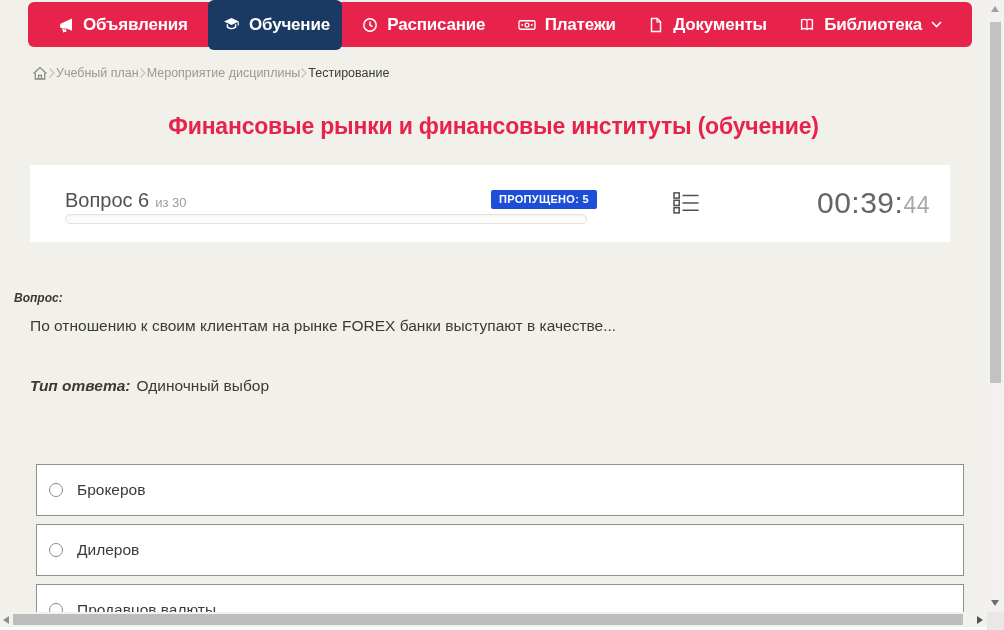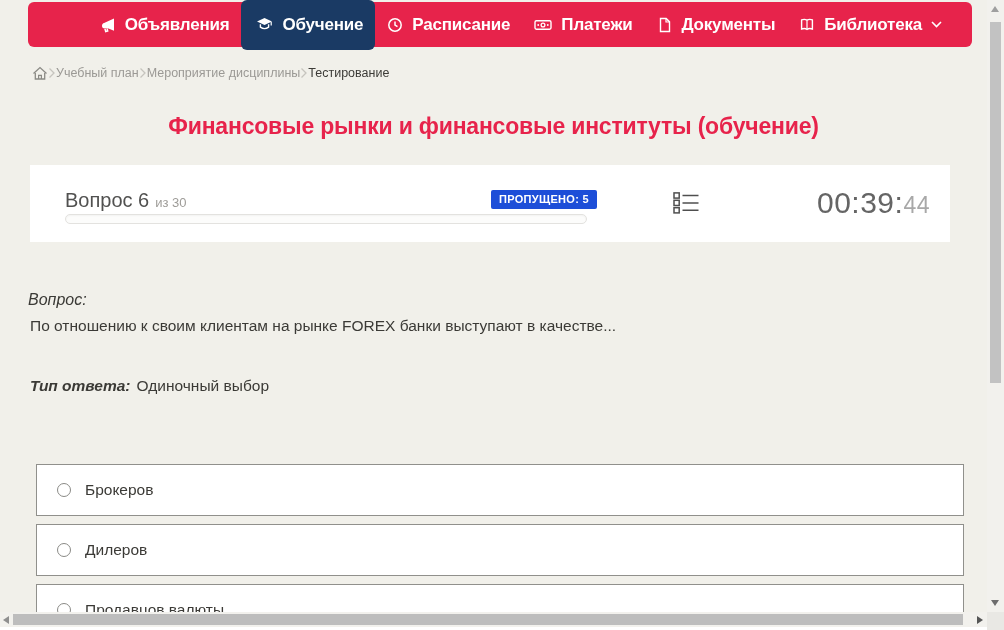--- a/index.html
+++ b/index.html
@@ -8,21 +8,21 @@
     position:relative; overflow:hidden;
     background:#f1f0ea;
     font-family:"Liberation Sans", sans-serif;
     color:#3f3e3a;
   }
 
   
   .navbar {
     position:absolute; left:28px; top:2px; width:944px; height:45px;
     background:#e7234b; border-radius:6px;
-    display:flex; align-items:center; justify-content:flex-end;
+    display:flex; align-items:center; justify-content:space-between;
     padding:0 18px; overflow:visible;
   }
   .nav-item {
     display:flex; align-items:center; gap:9px;
     height:45px; padding:0 12px;
     color:#fff; font-weight:bold; font-size:17px; letter-spacing:-0.2px;
     white-space:nowrap; cursor:pointer;
   }
   .nav-item.active {
     background:#1a3a64; border-radius:6px;
@@ -76,39 +76,39 @@
   }
   .timer {
     position:absolute; right:20px; top:21px;
     font-size:30px; font-weight:300; color:#656565; letter-spacing:0.5px;
     white-space:nowrap;
   }
   .timer-sec { font-size:23px; color:#a8a8a8; }
 
   
   .q-heading {
-    position:absolute; left:28px; top:291px;
-    font-size:16px; font-weight:normal; font-style:italic; color:#3b3a36;
+    position:absolute; left:14px; top:291px;
+    font-size:12px; font-weight:bold; font-style:italic; color:#3b3a36;
   }
   .q-text {
     position:absolute; left:30px; top:317px; width:930px;
     font-size:15.5px; color:#3b3a36;
   }
   .answer-type {
     position:absolute; left:30px; top:377px;
     font-size:15.5px; color:#3b3a36;
   }
   .answer-type b { font-style:italic; margin-right:6px; }
 
   
   .options { position:absolute; left:36px; top:464px; width:928px; }
   .option {
     width:928px; height:52px; margin-bottom:8px;
     background:#fff; border:1px solid #90908c;
-    display:flex; align-items:center; gap:14px; padding-left:20px;
+    display:flex; align-items:center; gap:14px; padding-left:12px;
     cursor:pointer;
   }
   .radio {
     width:14px; height:14px; border-radius:50%;
     border:1px solid #8a8a86; background:#fff; flex:none;
   }
   .option-label { font-size:15.5px; color:#3b3a36; }
 
   
   .v-scrollbar {

